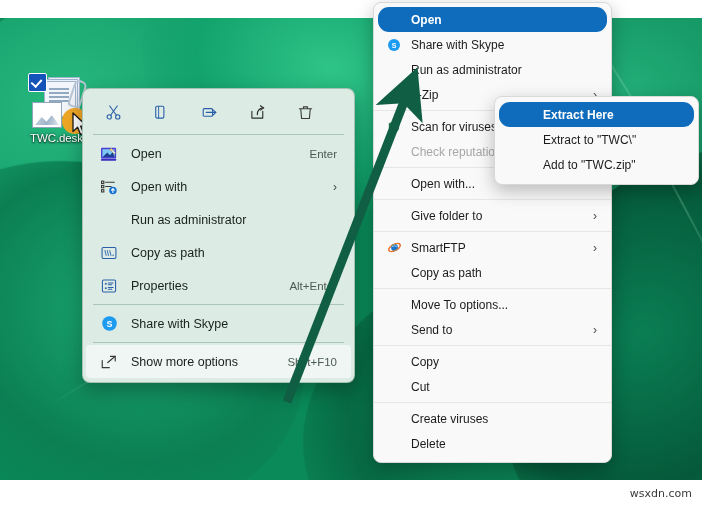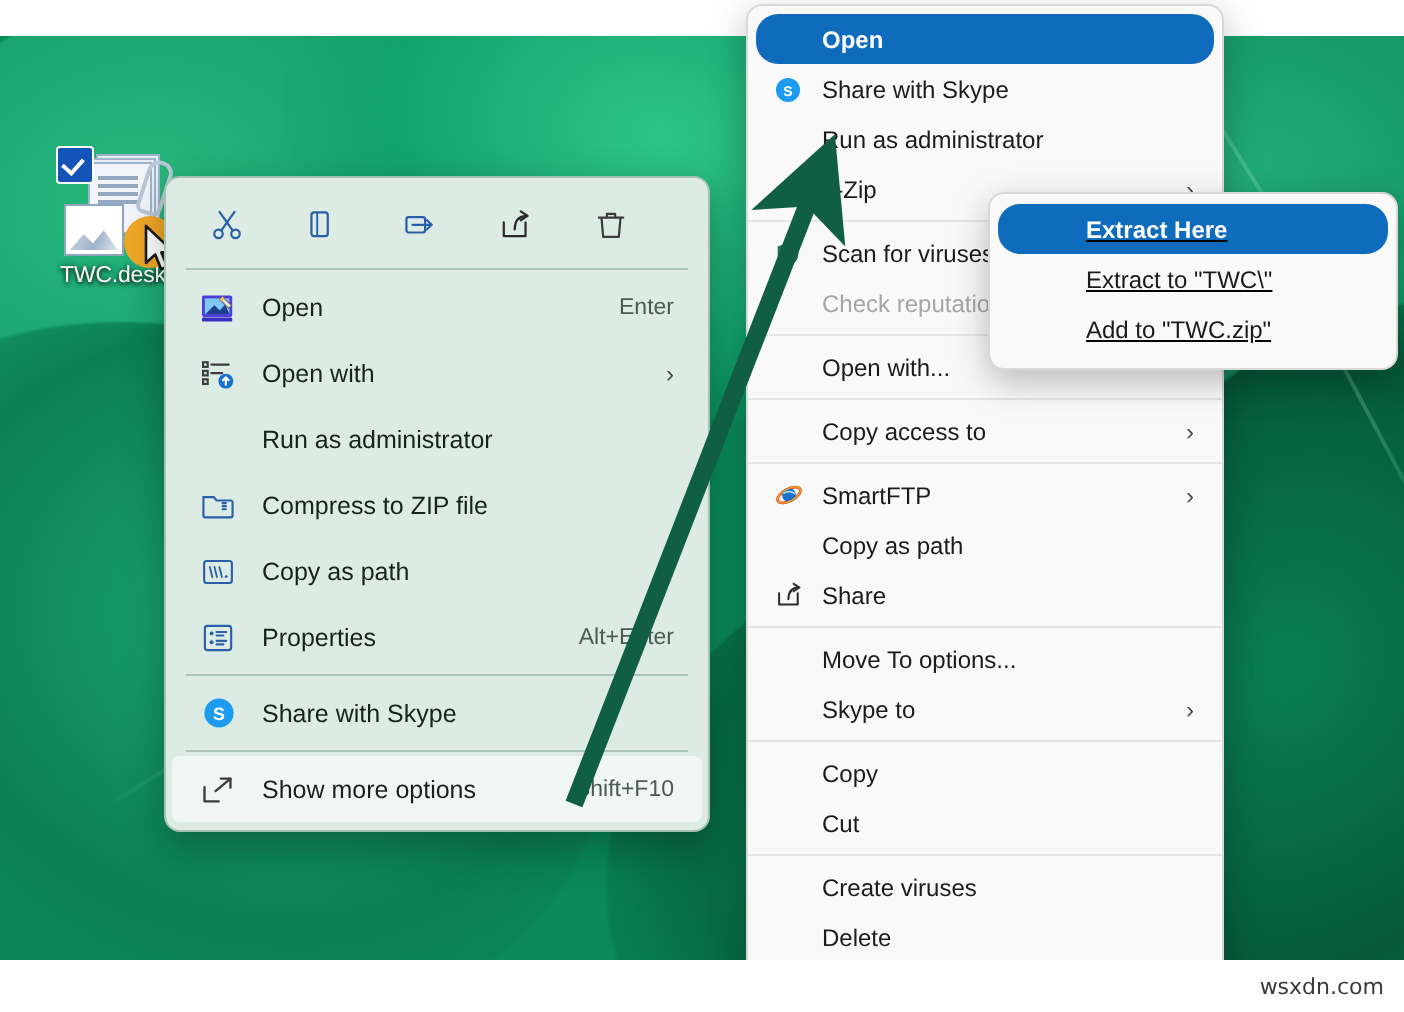--- a/index.html
+++ b/index.html
@@ -307,21 +307,21 @@
     top: 96px;
     width: 205px;
     background: #f9f9f9;
     border: 1px solid #d8d8d8;
     border-radius: 8px;
     box-shadow: 0 6px 18px rgba(0,0,0,0.26);
     z-index: 26;
     padding: 5px 0 7px 0;
     box-sizing: border-box;
   }
-  #zip-submenu .cl-item { padding-left: 10px; text-decoration: underline; }
+  #zip-submenu .cl-item { padding-left: 10px; }
   #zip-submenu .cl-label { padding-left: 34px; }
 
   
   #annot-arrow {
     position: absolute;
     left: 255px;
     top: 60px;
     width: 190px;
     height: 350px;
     z-index: 30;
@@ -457,29 +457,20 @@
       </span>
       <span class="w11-label">Open with</span>
       <span class="w11-chev">›</span>
     </div>
 
     <div class="w11-item">
       <span class="w11-ico"></span>
       <span class="w11-label">Run as administrator</span>
     </div>
 
-    <div class="w11-item">
-      <span class="w11-ico">
-        <svg width="18" height="16" viewBox="0 0 20 18" fill="none" stroke="#2a5ea8" stroke-width="1.2">
-          <path d="M1.8 4 H7.6 L9.2 5.9 H17.4 A1 1 0 0 1 18.2 6.9 V14.4 A1 1 0 0 1 17.4 15.4 H2.6 A1 1 0 0 1 1.8 14.4 Z"></path>
-          <path d="M12.6 7.4 h1.8 M12.6 9.1 h1.8 M12.6 10.8 h1.8" stroke-width="1.2" stroke-linecap="round"></path>
-        </svg>
-      </span>
-      <span class="w11-label">Compress to ZIP file</span>
-    </div>
 
     <div class="w11-item">
       <span class="w11-ico">
         <svg width="18" height="16" viewBox="0 0 20 18" fill="none" stroke="#2a5ea8" stroke-width="1.2">
           <rect x="2.2" y="2.8" width="15.6" height="12.4" rx="1.4"></rect>
           <path d="M5.4 6.2 L6.8 11.8 M8 6.2 L9.4 11.8 M10.8 6.2 L12.2 11.8" stroke-width="1" stroke-linecap="round"></path>
           <circle cx="14.6" cy="11.6" r="0.8" fill="#2a5ea8" stroke="none"></circle>
         </svg>
       </span>
       <span class="w11-label">Copy as path</span>
@@ -577,21 +568,21 @@
 
     <div class="cl-item">
       <span class="cl-ico"></span>
       <span class="cl-label">Open with...</span>
     </div>
 
     <div class="cl-sep"></div>
 
     <div class="cl-item">
       <span class="cl-ico"></span>
-      <span class="cl-label">Copy access to</span>
+      <span class="cl-label">Give folder to</span>
       <span class="cl-chev">›</span>
     </div>
 
     <div class="cl-sep"></div>
 
     <div class="cl-item">
       <span class="cl-ico">
         <svg width="15" height="15" viewBox="0 0 20 20">
           <ellipse cx="10" cy="10" rx="8.4" ry="4" fill="none" stroke="#e03a2f" stroke-width="1.8" transform="rotate(-28 10 10)"></ellipse>
           <circle cx="10" cy="10" r="4.6" fill="#1a73c8"></circle>
@@ -601,42 +592,32 @@
       </span>
       <span class="cl-label">SmartFTP</span>
       <span class="cl-chev">›</span>
     </div>
 
     <div class="cl-item">
       <span class="cl-ico"></span>
       <span class="cl-label">Copy as path</span>
     </div>
 
-    <div class="cl-item">
-      <span class="cl-ico">
-        <svg width="15" height="15" viewBox="0 0 20 20" fill="none" stroke="#2b2b2b" stroke-width="1.35">
-          <path d="M3.4 8.8 V16.4 H15.8 V8.8" stroke-linecap="round" stroke-linejoin="round"></path>
-          <path d="M9.6 12.8 C9.6 7.8 11.9 5.3 15.9 5" stroke-linecap="round"></path>
-          <path d="M13.1 2.6 L17 5 L13.1 7.5" stroke-linecap="round" stroke-linejoin="round"></path>
-        </svg>
-      </span>
-      <span class="cl-label">Share</span>
-    </div>
 
 
     <div class="cl-sep"></div>
 
     <div class="cl-item">
       <span class="cl-ico"></span>
       <span class="cl-label">Move To options...</span>
     </div>
 
     <div class="cl-item">
       <span class="cl-ico"></span>
-      <span class="cl-label">Skype to</span>
+      <span class="cl-label">Send to</span>
       <span class="cl-chev">›</span>
     </div>
 
     <div class="cl-sep"></div>
 
     <div class="cl-item">
       <span class="cl-ico"></span>
       <span class="cl-label">Copy</span>
     </div>
 

